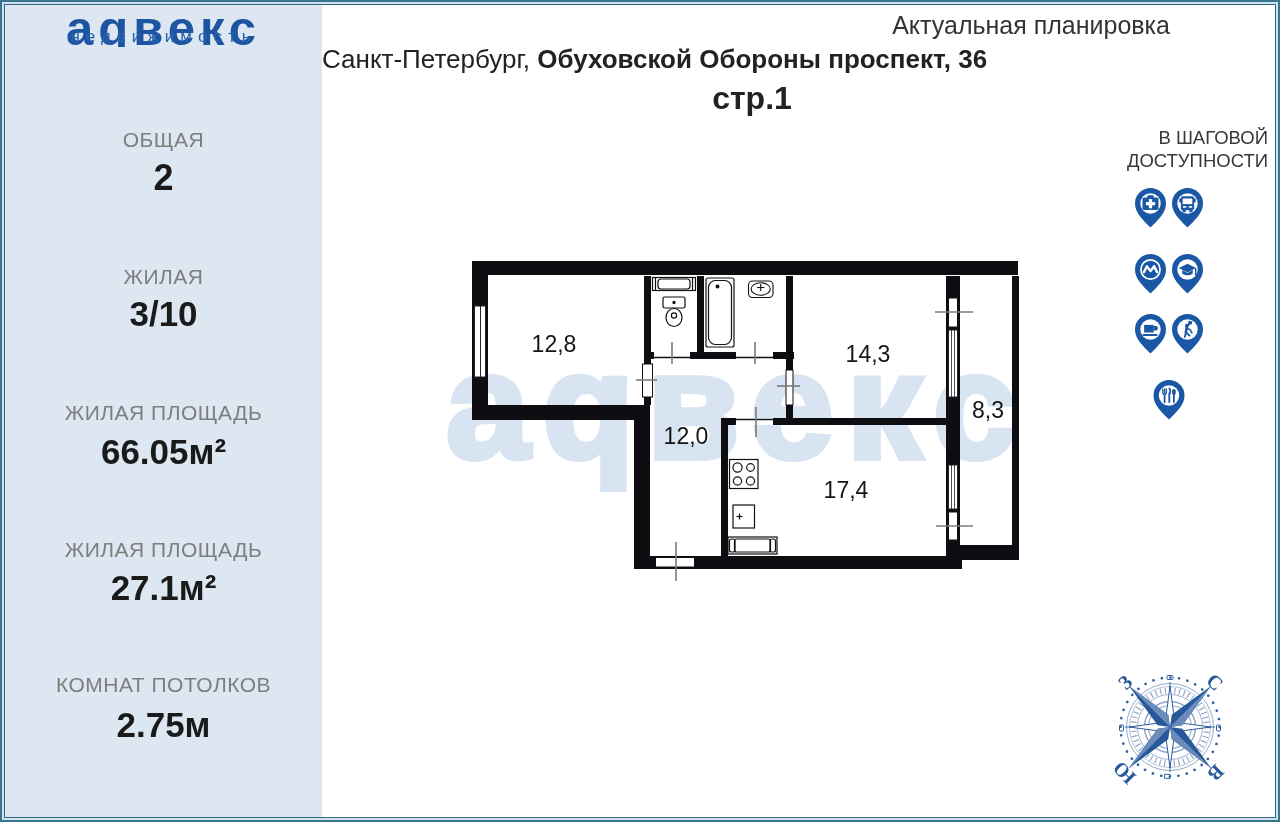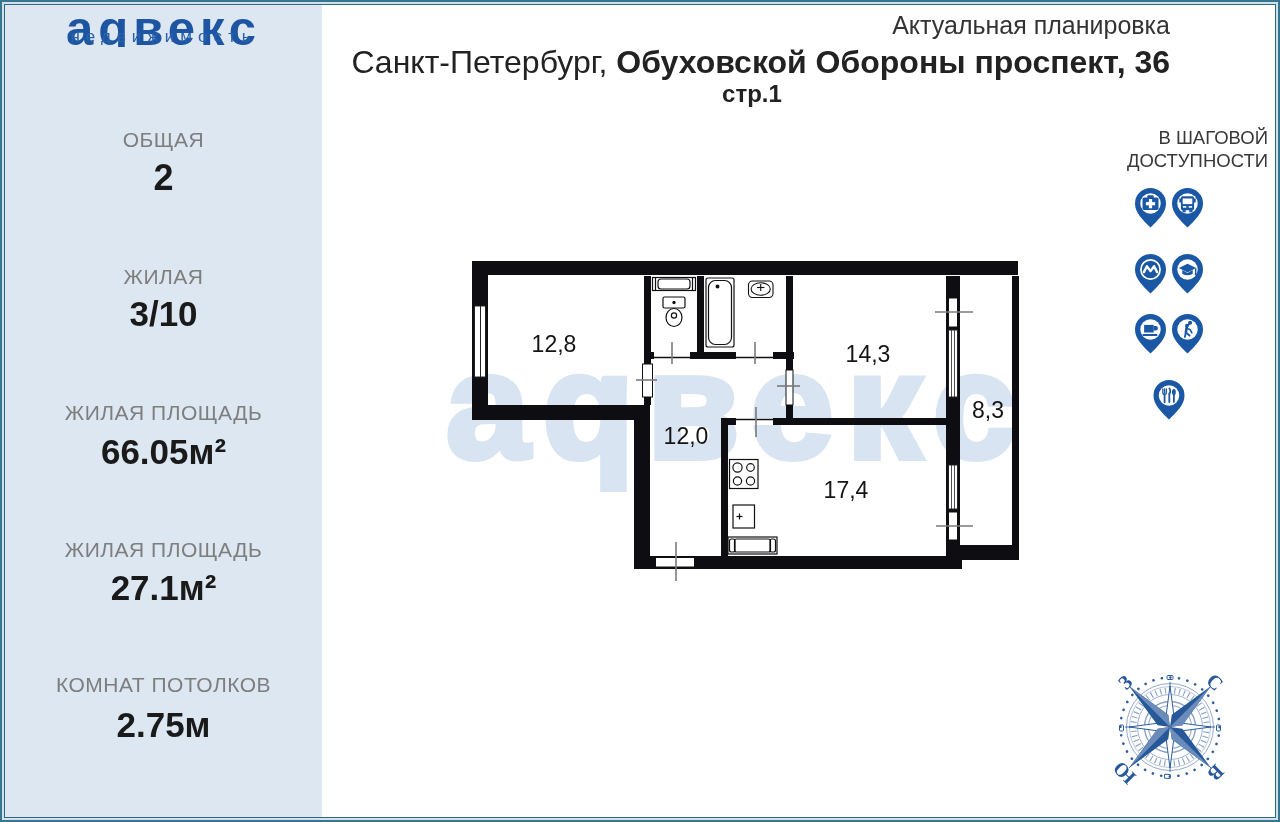--- a/index.html
+++ b/index.html
@@ -35,23 +35,23 @@
 <div class="abs ctr lbl" style="left:5px;top:538px">ЖИЛАЯ ПЛОЩАДЬ</div>
 
 <div class="abs ctr val" style="left:5px;top:568px;font-size:35px;line-height:39px">27.1м²</div>
 
 <div class="abs ctr lbl" style="left:5px;top:673px">КОМНАТ ПОТОЛКОВ</div>
 
 <div class="abs ctr val" style="left:5px;top:705px;font-size:35px;line-height:39px">2.75м</div>
 
 <div class="abs" style="left:322px;top:11px;width:848px;text-align:right;font-size:25px;color:#333">Актуальная планировка</div>
 
-<div class="abs" style="left:322px;top:44px;width:848px;text-align:right;font-size:32px;color:#222">Санкт-Петербург, <b>Обуховской Обороны проспект, 36</b></div>
-
-<div class="abs" style="left:328px;top:80px;width:848px;text-align:center;font-size:24px;color:#222;font-weight:bold">стр.1</div>
+<div class="abs" style="left:322px;top:44px;width:848px;text-align:left;font-size:26px;color:#222">Санкт-Петербург, <b>Обуховской Обороны проспект, 36</b></div>
+
+<div class="abs" style="left:328px;top:80px;width:848px;text-align:center;font-size:32px;color:#222;font-weight:bold">стр.1</div>
 
 <div class="abs" style="left:1068px;top:126px;width:200px;text-align:right;font-size:18.5px;color:#383838;line-height:23px">В ШАГОВОЙ<br>ДОСТУПНОСТИ</div>
 <svg class="abs" style="left:0;top:0" width="1280" height="822" viewBox="0 0 1280 822">
 
 <text x="446" y="458" font-family="Liberation Sans, sans-serif" font-weight="bold" font-size="150" fill="#d8e4f2" stroke="#d8e4f2" stroke-width="6" letter-spacing="13">аqвекс</text>
 <g fill="#0d0d12">
 
 <rect x="472" y="261" width="546" height="14"></rect>
 
 <rect x="472" y="261" width="16" height="159"></rect>

